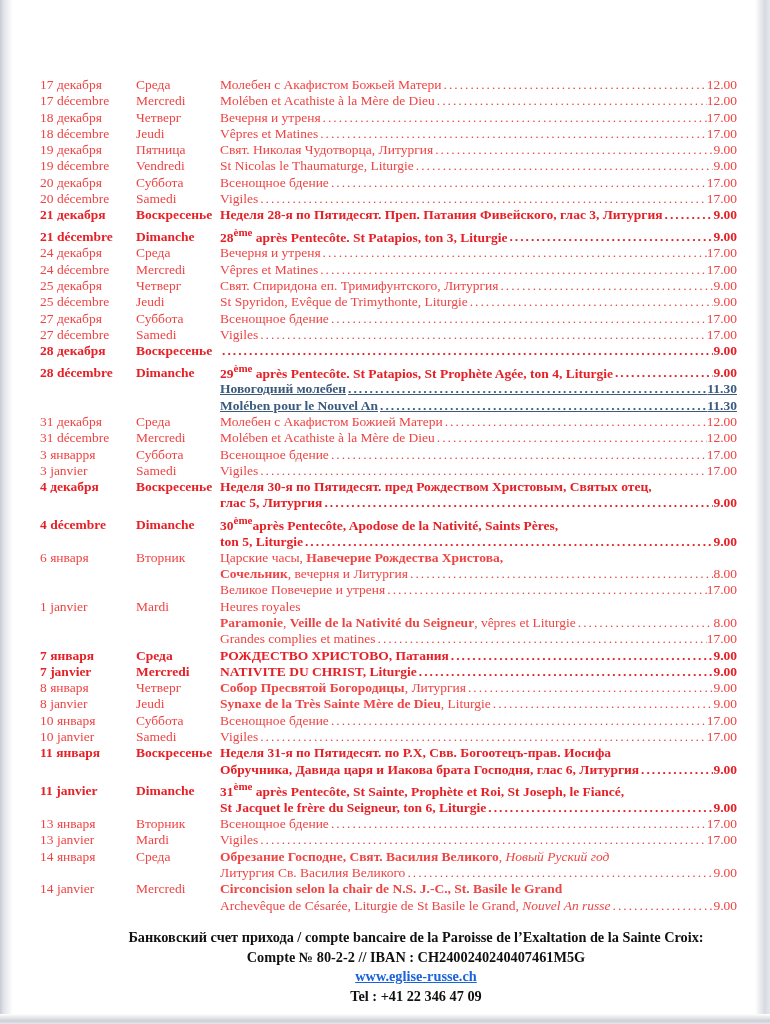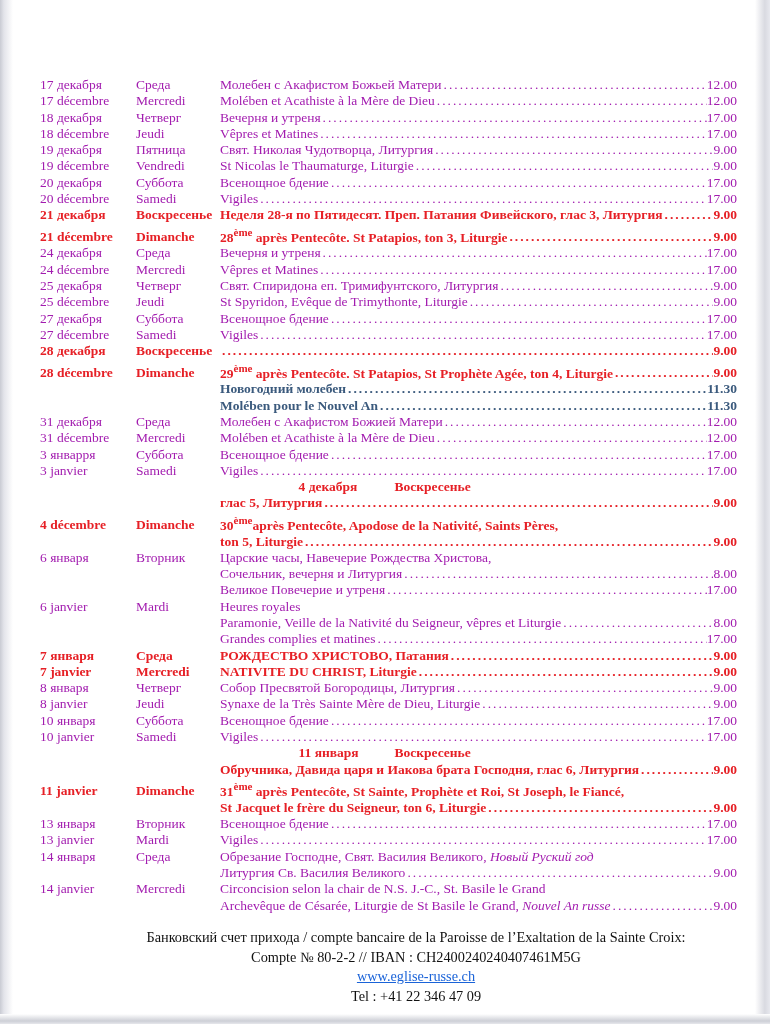--- a/index.html
+++ b/index.html
@@ -14,39 +14,39 @@
     background:linear-gradient(to right,#c9cbd3 0%,#e3e4ea 30%,#ffffff 100%);pointer-events:none;}
   .edge-right{position:absolute;right:0;top:0;bottom:0;width:15px;
     background:linear-gradient(to left,#e7e8ee 0%,#d9dae1 35%,#ffffff 100%);pointer-events:none;}
   .edge-bottom{position:absolute;left:0;right:0;bottom:0;height:10px;
     background:linear-gradient(to bottom,#ffffff 0%,#cdcfd6 70%,#e6e7ec 100%);pointer-events:none;}
 
   .content{position:absolute;left:0;top:0;right:0;padding-top:77px;}
   .row{
     display:flex;align-items:baseline;
     padding-left:40px;padding-right:33px;
-    font-size:13.5px;line-height:16.3px;color:#a21caf;
+    font-size:13.5px;line-height:16.3px;color:#ef4444;
   }
   .row.red{color:var(--c-red);font-weight:bold;justify-content:center;}
-  .row.blue{color:var(--c-blue);font-weight:bold;}
+  .row.blue{color:var(--c-blue);font-weight:bold;text-decoration:underline;}
   .c-date{flex:none;width:96px;white-space:nowrap;}
   .c-day{flex:none;width:84px;white-space:nowrap;}
   .c-desc{flex:1;display:flex;align-items:baseline;min-width:0;}
   .txt{white-space:nowrap;flex:none;max-width:100%;overflow:hidden;}
   .dots{flex:1;min-width:4px;overflow:hidden;white-space:nowrap;
     letter-spacing:2px;padding:0 2px;}
   .time{flex:none;white-space:nowrap;}
-  .seg-b{font-weight:normal;}
+  .seg-b{font-weight:bold;}
   .seg-i{font-style:italic;}
   .seg-sup{font-size:11px;vertical-align:super;font-weight:bold;}
 
   .footer{
     position:absolute;left:0;right:0;top:928px;
     padding-left:62px;text-align:center;
-    font-weight:normal;font-size:14.3px;line-height:19.5px;color:#111;
+    font-weight:bold;font-size:14.3px;line-height:19.5px;color:#111;
   }
   .footer .site a{color:var(--c-link);text-decoration:underline;cursor:pointer;}
   .footer .line{white-space:nowrap;}
 </style>
 </head>
 <body>
 
 <div class="page">
 
   <div class="content" id="rows-host">
@@ -285,20 +285,24 @@
       <span class="c-desc">
         <span class="txt"><span>Vigiles</span></span>
         <span class="dots">................................................................................................................................................................................................................................................................................................................................................................................................................</span>
         <span class="time">17.00</span>
       </span>
     </div>
 
     <div class="row red">
       <span class="c-date">4 декабря</span>
       <span class="c-day">Воскресенье</span>
+      <span class="c-desc">
+        <span class="txt"><span>Неделя 30-я по Пятидесят. пред Рождеством Христовым, Святых отец,</span></span>
+
+      </span>
     </div>
 
     <div class="row red">
       <span class="c-date"></span>
       <span class="c-day"></span>
       <span class="c-desc">
         <span class="txt"><span>глас 5, Литургия</span></span>
         <span class="dots">................................................................................................................................................................................................................................................................................................................................................................................................................</span>
         <span class="time">9.00</span>
       </span>
@@ -346,21 +350,21 @@
       <span class="c-date"></span>
       <span class="c-day"></span>
       <span class="c-desc">
         <span class="txt"><span>Великое Повечерие и утреня </span></span>
         <span class="dots">................................................................................................................................................................................................................................................................................................................................................................................................................</span>
         <span class="time">17.00</span>
       </span>
     </div>
 
     <div class="row">
-      <span class="c-date">6 janvier</span>
+      <span class="c-date">1 janvier</span>
       <span class="c-day">Mardi</span>
       <span class="c-desc">
         <span class="txt"><span>Heures royales</span></span>
 
       </span>
     </div>
 
     <div class="row">
       <span class="c-date"></span>
       <span class="c-day"></span>
@@ -437,20 +441,24 @@
       <span class="c-desc">
         <span class="txt"><span>Vigiles</span></span>
         <span class="dots">................................................................................................................................................................................................................................................................................................................................................................................................................</span>
         <span class="time">17.00</span>
       </span>
     </div>
 
     <div class="row red">
       <span class="c-date">11 января</span>
       <span class="c-day">Воскресенье</span>
+      <span class="c-desc">
+        <span class="txt"><span>Неделя 31-я по Пятидесят. по Р.Х, Свв. Богоотецъ-прав. Иосифа</span></span>
+
+      </span>
     </div>
 
     <div class="row red">
       <span class="c-date"></span>
       <span class="c-day"></span>
       <span class="c-desc">
         <span class="txt"><span>Обручника, Давида царя и Иакова брата Господня,  глас 6, Литургия</span></span>
         <span class="dots">................................................................................................................................................................................................................................................................................................................................................................................................................</span>
         <span class="time">9.00</span>
       </span>

